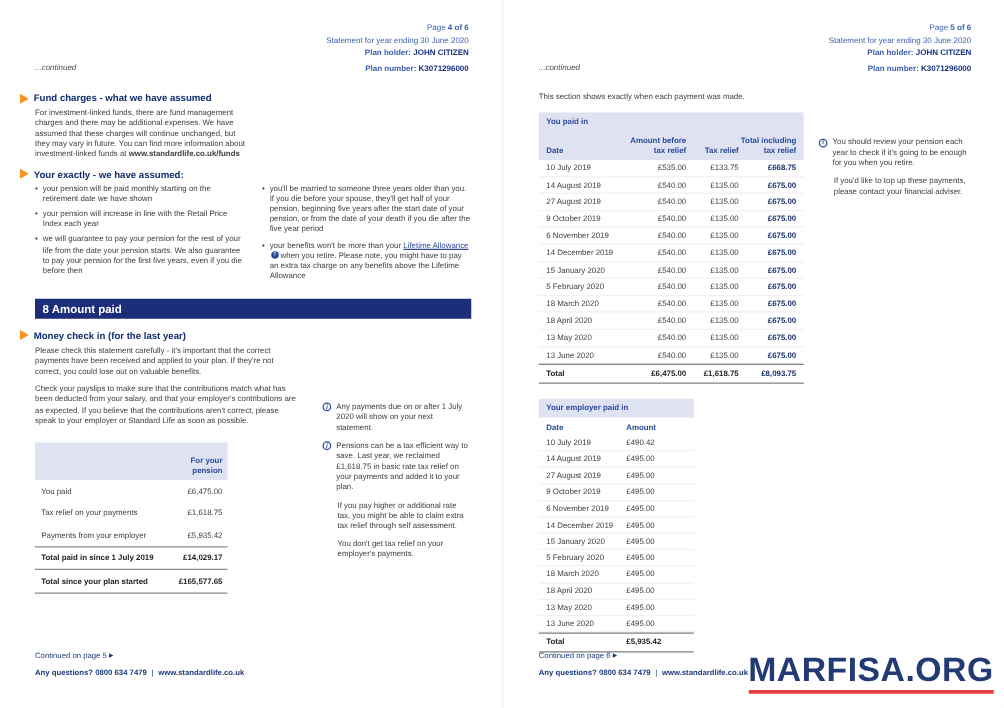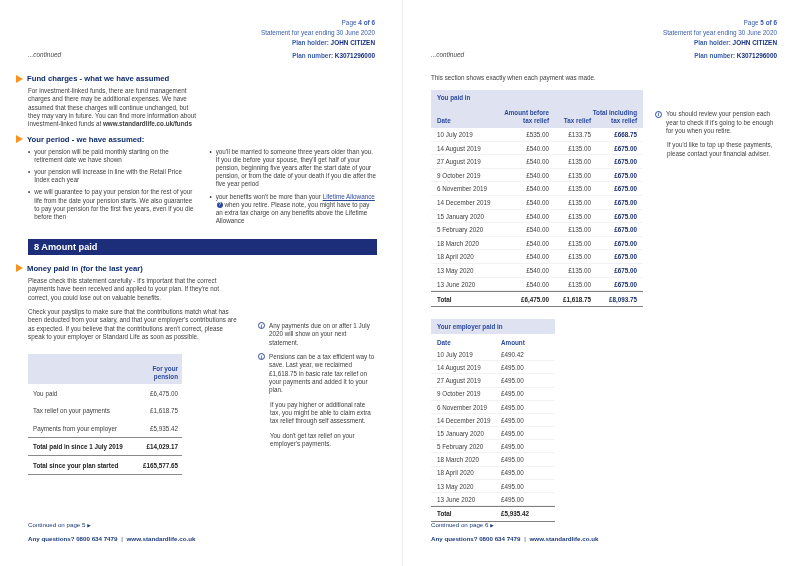--- a/index.html
+++ b/index.html
@@ -108,21 +108,21 @@
     <div class="content">
 
       <div class="sec-head">
         <span class="tri"></span>
         <span class="sec-title">Fund charges - what we have assumed</span>
       </div>
       <div class="txt narrow para"><span>For investment-linked funds, there are fund management charges and there may be additional expenses. We have assumed that these charges will continue unchanged, but they may vary in future. You can find more information about investment-linked funds at </span><span class="bold-url">www.standardlife.co.uk/funds</span></div>
 
       <div class="sec-head">
         <span class="tri"></span>
-        <span class="sec-title">Your period - we have assumed:</span>
+        <span class="sec-title">Your exactly - we have assumed:</span>
       </div>
       <div class="bullets">
         <div class="bullet-col">
 
             <div class="bullet">
               <span class="dot">•</span>
               <span class="bt">your pension will be paid monthly starting on the retirement date we have shown</span>
             </div>
 
             <div class="bullet">
@@ -146,21 +146,21 @@
           </div>
         </div>
       </div>
 
       <div class="navy-bar">8 Amount paid</div>
 
       <div class="cols">
         <div class="main-col">
           <div class="sec-head">
             <span class="tri"></span>
-            <span class="sec-title">Money paid in (for the last year)</span>
+            <span class="sec-title">Money check in (for the last year)</span>
           </div>
           <div class="txt para">Please check this statement carefully - it's important that the correct payments have been received and applied to your plan. If they're not correct, you could lose out on valuable benefits.</div>
           <div class="txt para">Check your payslips to make sure that the contributions match what has been deducted from your salary, and that your employer's contributions are as expected. If you believe that the contributions aren't correct, please speak to your employer or Standard Life as soon as possible.</div>
 
           <div class="sum-table">
             <div class="sum-band">
                 <span class="h">For your pension</span>
               </div>
             <div>
 
@@ -414,13 +414,14 @@
         </div>
       </div>
     </div>
 
     <div class="footer">
       <div class="row1"><span>Continued on page 6</span> <span class="arrow-glyph">▶</span></div>
       <div class="row2"><span>Any questions?</span> <span>0800 634 7479</span> <span class="sep">|</span> <span>www.standardlife.co.uk</span></div>
     </div>
   </div>
 
+  <div class="watermark">MARFISA.ORG</div>
 </div>
 
 </body></html>

